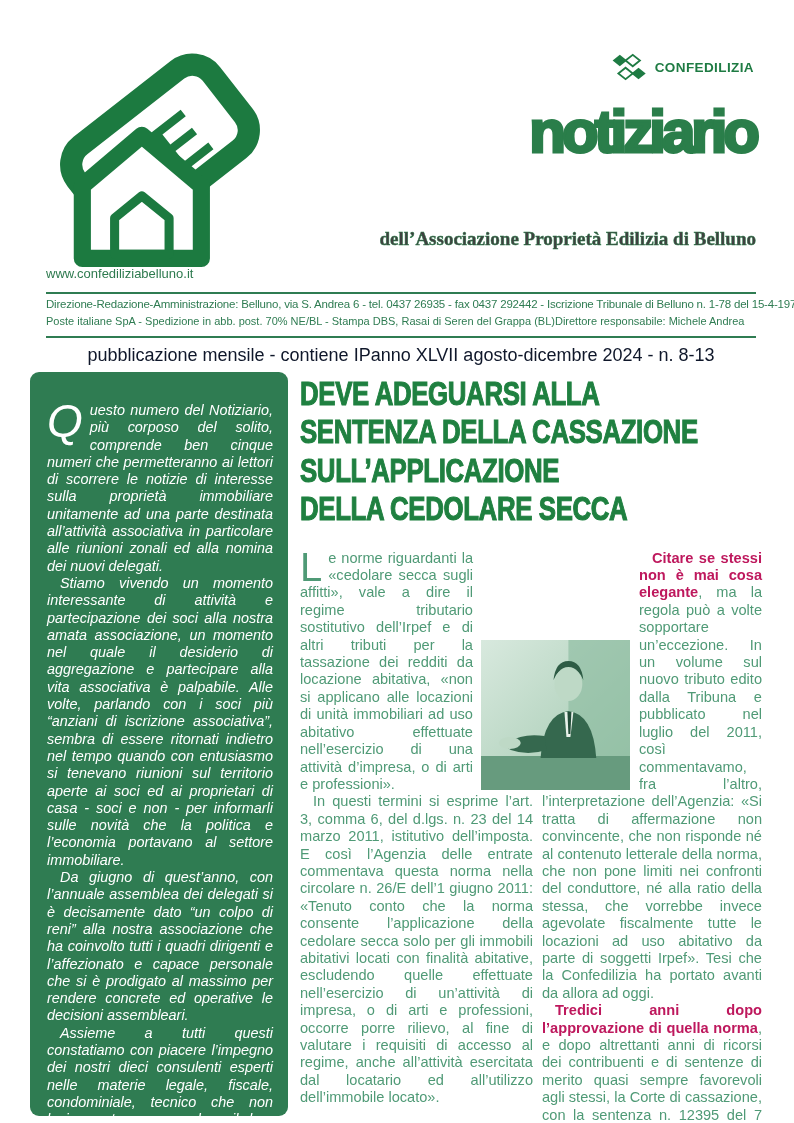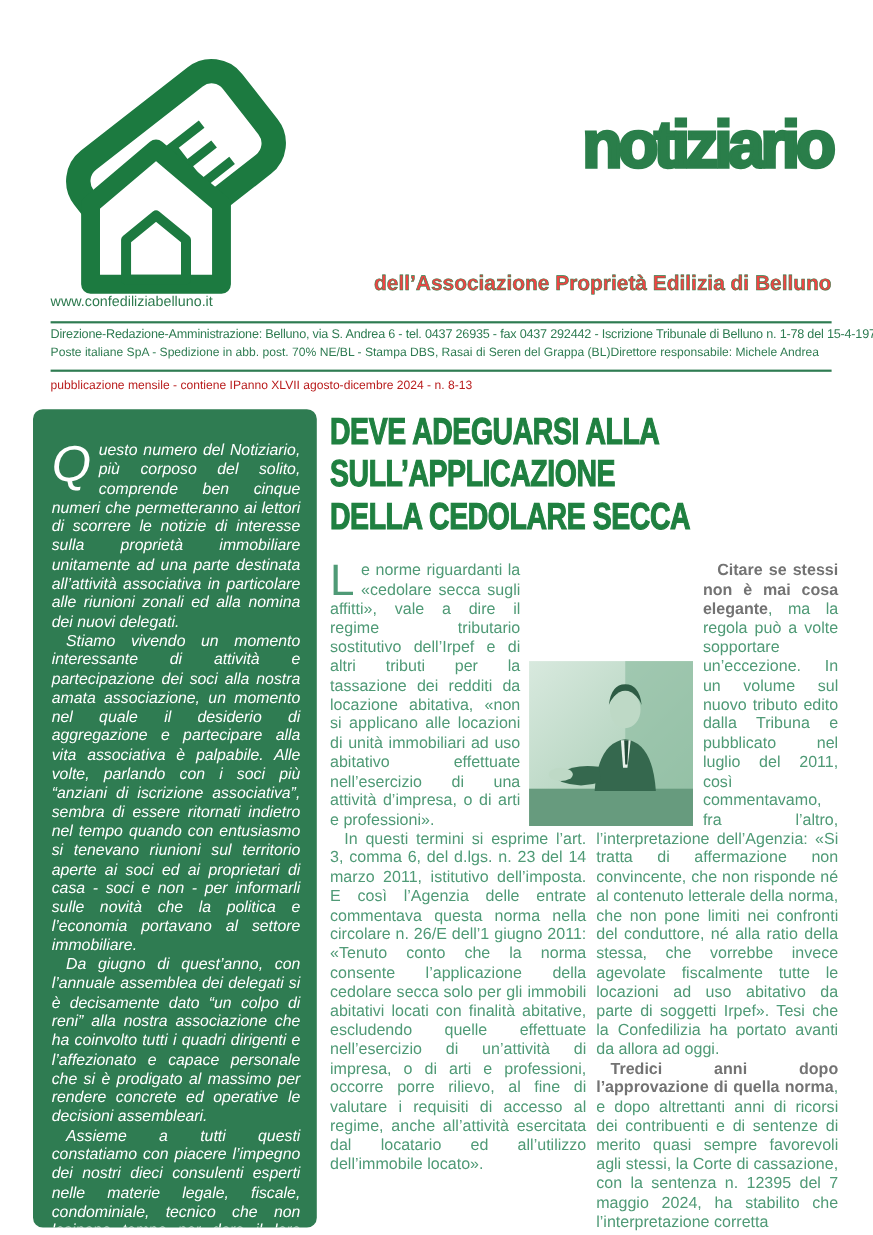--- a/index.html
+++ b/index.html
@@ -9,32 +9,32 @@
   
   .ape-logo{position:absolute;left:44px;top:34px;width:232px;height:238px;}
   .site-url{position:absolute;left:46px;top:266px;font-size:13px;color:#2d7a4e;}
 
   .confed{position:absolute;right:40px;top:52px;display:flex;align-items:center;gap:5px;}
   .confed-word{color:#1e7b43;font-weight:bold;font-size:13.5px;letter-spacing:.4px;}
 
   .nl-title{position:absolute;right:38px;top:102px;font-size:60px;line-height:1;
             font-weight:bold;color:#2a7e4a;letter-spacing:-4px;
             -webkit-text-stroke:3px #2a7e4a;}
-  .nl-subtitle{position:absolute;right:38px;top:248px;font-size:19px;font-weight:bold;
-            color:#ef4444;-webkit-text-stroke:.5px #2a7e4a;}
+  .nl-subtitle{position:absolute;right:38px;top:228px;font-size:19px;font-weight:bold;
+            color:#404040;font-family:Liberation Serif, serif;-webkit-text-stroke:.5px #2a7e4a;}
 
   .rule{position:absolute;left:46px;right:38px;border-top:2px solid #2f7c52;}
   .rule-1{top:292px;} .rule-2{top:336px;}
 
   .mast-1{position:absolute;left:46px;right:38px;top:298px;font-size:11.5px;
           letter-spacing:-.2px;color:#2f7c52;white-space:nowrap;}
   .mast-2{position:absolute;left:46px;right:38px;top:315px;font-size:11px;
           color:#2f7c52;display:flex;justify-content:flex-start;}
-  .pub-row{position:absolute;left:46px;right:38px;top:345px;font-size:11px;
-          color:#b91c1c;display:flex;justify-content:flex-start;}
+  .pub-row{position:absolute;left:46px;right:38px;top:345px;font-size:18px;
+          color:#0f172a;display:flex;justify-content:center;}
 
   
   .editorial{position:absolute;left:30px;top:372px;width:258px;height:744px;
              background:#2f7c52;border-radius:9px;box-sizing:border-box;
              padding:30px 15px 0 17px;color:#fff;font-style:italic;
              font-size:14.4px;line-height:17.3px;text-align:justify;overflow:hidden;}
   .editorial p{margin:0;}
   .editorial p + p{text-indent:13px;}
   .ed-dropcap{float:left;font-size:46px;line-height:37px;padding:1px 7px 0 0;}
 
@@ -44,21 +44,21 @@
   .hl > span{display:inline-block;transform:scaleX(.76);transform-origin:0 50%;
              white-space:nowrap;font-weight:bold;font-size:34px;line-height:38.4px;
              letter-spacing:-.5px;color:#1f8040;-webkit-text-stroke:1.1px #1f8040;}
 
   .columns{position:relative;display:flex;gap:9px;margin-top:22px;color:#4f9a76;
            font-size:14.6px;line-height:17.4px;text-align:justify;}
   .col-1{width:233px;} .col-2{width:220px;}
   .columns p{margin:0;}
   .columns p.indent{text-indent:13px;}
   .lead-dropcap{float:left;font-size:40px;line-height:32px;padding:1px 6px 0 0;}
-  .bold-lead{color:#737373;font-weight:bold;}
+  .bold-lead{color:#be185d;font-weight:bold;}
 
   .spacer-r{float:right;width:60px;height:152px;margin-top:87px;}
   .spacer-l{float:left;width:97px;height:152px;margin-top:87px;}
 
   .photo{position:absolute;left:181px;top:90px;width:149px;height:150px;}
 </style>
 </head>
 <body>
 
 <div class="page">
@@ -69,20 +69,29 @@
         <rect x="30" y="62" width="170" height="100" rx="24" fill="none" stroke="#1c7a40" stroke-width="22"></rect>
         <text x="60" y="146" font-family="Liberation Sans, sans-serif" font-weight="bold" font-size="74" fill="#1c7a40">PE</text>
       </g>
       <polygon points="38,222 38,150 97,100 156,150 156,222" fill="#ffffff" stroke="#1c7a40" stroke-width="17" stroke-linejoin="round"></polygon>
       <polygon points="70,218 70,182 97,160 124,182 124,218" fill="none" stroke="#1c7a40" stroke-width="9" stroke-linejoin="round"></polygon>
     </svg>
   </div>
 
   <div class="site-url">www.confediliziabelluno.it</div>
 
+  <div class="confed">
+    <svg viewBox="0 0 64 40" width="46" height="30">
+      <polygon points="12,11 22,3 32,11 22,19" fill="#1e7b43"></polygon>
+      <polygon points="30,11 40,3 50,11 40,19" fill="none" stroke="#1e7b43" stroke-width="2.5"></polygon>
+      <polygon points="20,29 30,21 40,29 30,37" fill="none" stroke="#1e7b43" stroke-width="2.5"></polygon>
+      <polygon points="38,29 48,21 58,29 48,37" fill="#1e7b43"></polygon>
+    </svg>
+    <span class="confed-word">CONFEDILIZIA</span>
+  </div>
 
   <div class="nl-title">notiziario</div>
   <div class="nl-subtitle">dell’Associazione Proprietà Edilizia di Belluno</div>
 
   <div class="rule rule-1"></div>
   <div class="mast-1">Direzione-Redazione-Amministrazione: Belluno, via S. Andrea 6 - tel. 0437 26935 - fax 0437 292442 - Iscrizione Tribunale di Belluno n. 1-78 del 15-4-1978</div>
   <div class="mast-2">
     <span>Poste italiane SpA - Spedizione in abb. post. 70% NE/BL - Stampa DBS, Rasai di Seren del Grappa (BL)</span>
     <span>Direttore responsabile: Michele Andrea</span>
   </div>
@@ -97,20 +106,21 @@
       <span class="ed-dropcap">Q</span><span>uesto numero del Notiziario, più corposo del solito, comprende ben cinque numeri che permetteranno ai lettori di scorrere le notizie di interesse sulla proprietà immobiliare unitamente ad una parte destinata all’attività associativa in particolare alle riunioni zonali ed alla nomina dei nuovi delegati.</span>
     </p>
     <p>Stiamo vivendo un momento interessante di attività e partecipazione dei soci alla nostra amata associazione, un momento nel quale il desiderio di aggregazione e partecipare alla vita associativa è palpabile. Alle volte, parlando con i soci più “anziani di iscrizione associativa”, sembra di essere ritornati indietro nel tempo quando con entusiasmo si tenevano riunioni sul territorio aperte ai soci ed ai proprietari di casa - soci e non - per informarli sulle novità che la politica e l’economia portavano al settore immobiliare.</p>
     <p>Da giugno di quest’anno, con l’annuale assemblea dei delegati si è decisamente dato “un colpo di reni” alla nostra associazione che ha coinvolto tutti i quadri dirigenti e l’affezionato e capace personale che si è prodigato al massimo per rendere concrete ed operative le decisioni assembleari.</p>
     <p>Assieme a tutti questi constatiamo con piacere l’impegno dei nostri dieci consulenti esperti nelle materie legale, fiscale, condominiale, tecnico che non lesinano tempo per dare il loro servizio gratuito di consulenza ai soci. Proprio una bella famiglia, verrebbe da dire, che si impegna a dare vita con passione all’Associazione ed ai Soci con l’assistenza e con i servizi che vengono forniti giornalmente.</p>
   </aside>
 
   <main class="article">
     <h2 class="headline" style="margin:0;">
       <span class="hl"><span>DEVE ADEGUARSI ALLA</span></span>
+      <span class="hl"><span>SENTENZA DELLA CASSAZIONE</span></span>
       <span class="hl"><span>SULL’APPLICAZIONE</span></span>
       <span class="hl"><span>DELLA CEDOLARE SECCA</span></span>
     </h2>
 
     <div class="columns">
 
       <div class="col-1">
         <div class="spacer-r"></div>
         <p>
           <span class="lead-dropcap">L</span><span>e norme riguardanti la «cedolare secca sugli affitti», vale a dire il regime tributario sostitutivo dell’Irpef e di altri tributi per la tassazione dei redditi da locazione abitativa, «non si applicano alle locazioni di unità immobiliari ad uso abitativo effettuate nell’esercizio di una attività d’impresa, o di arti e professioni».</span>

